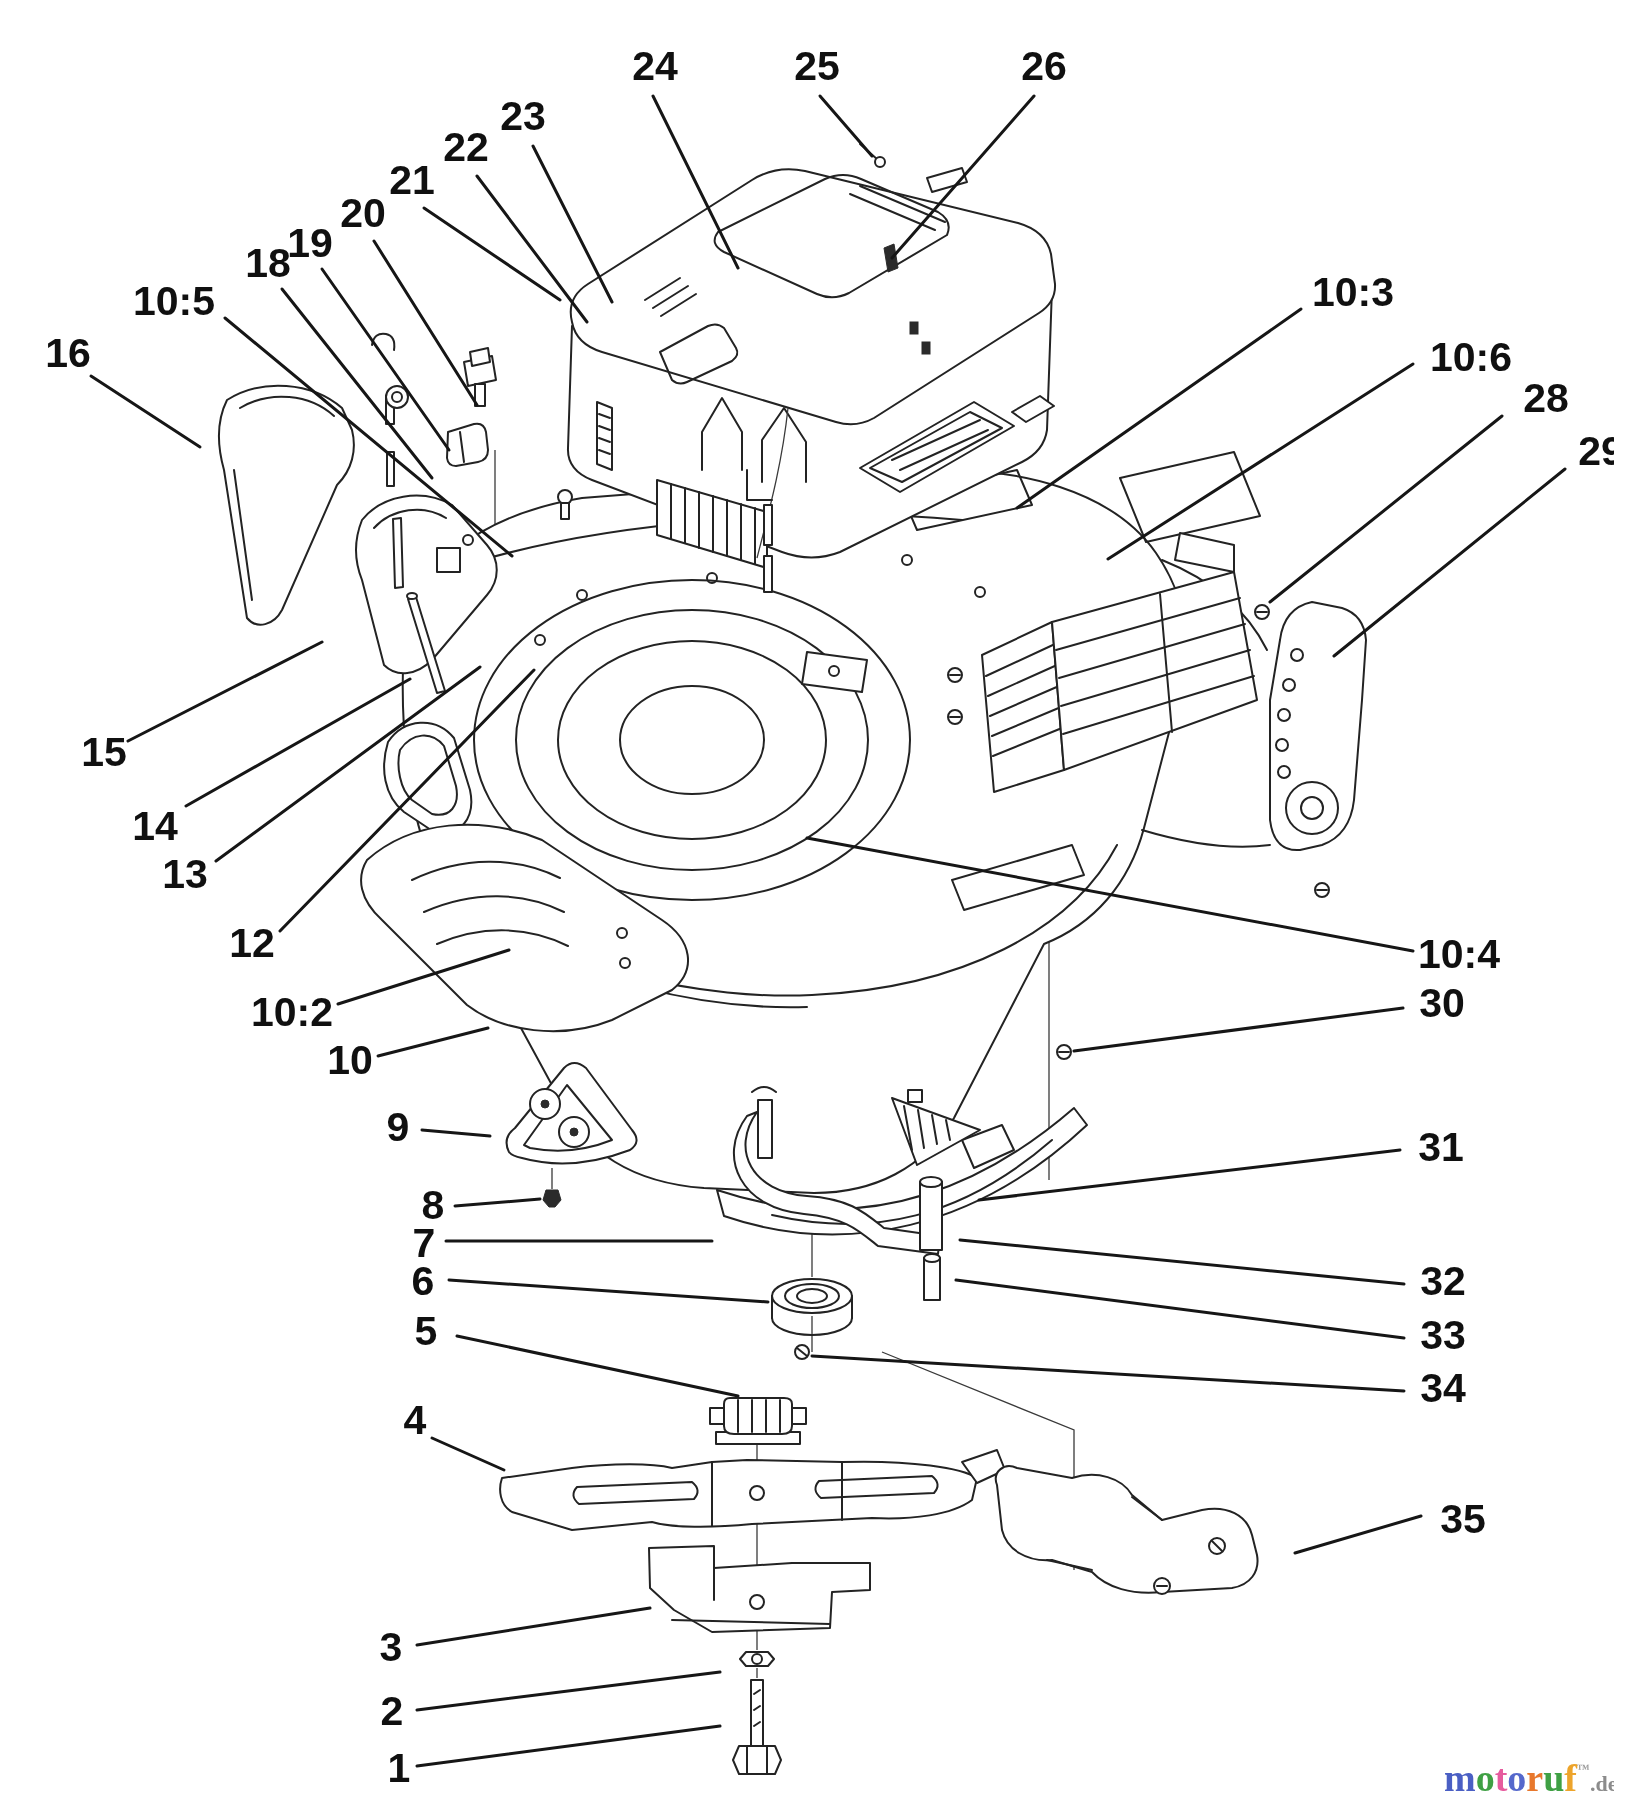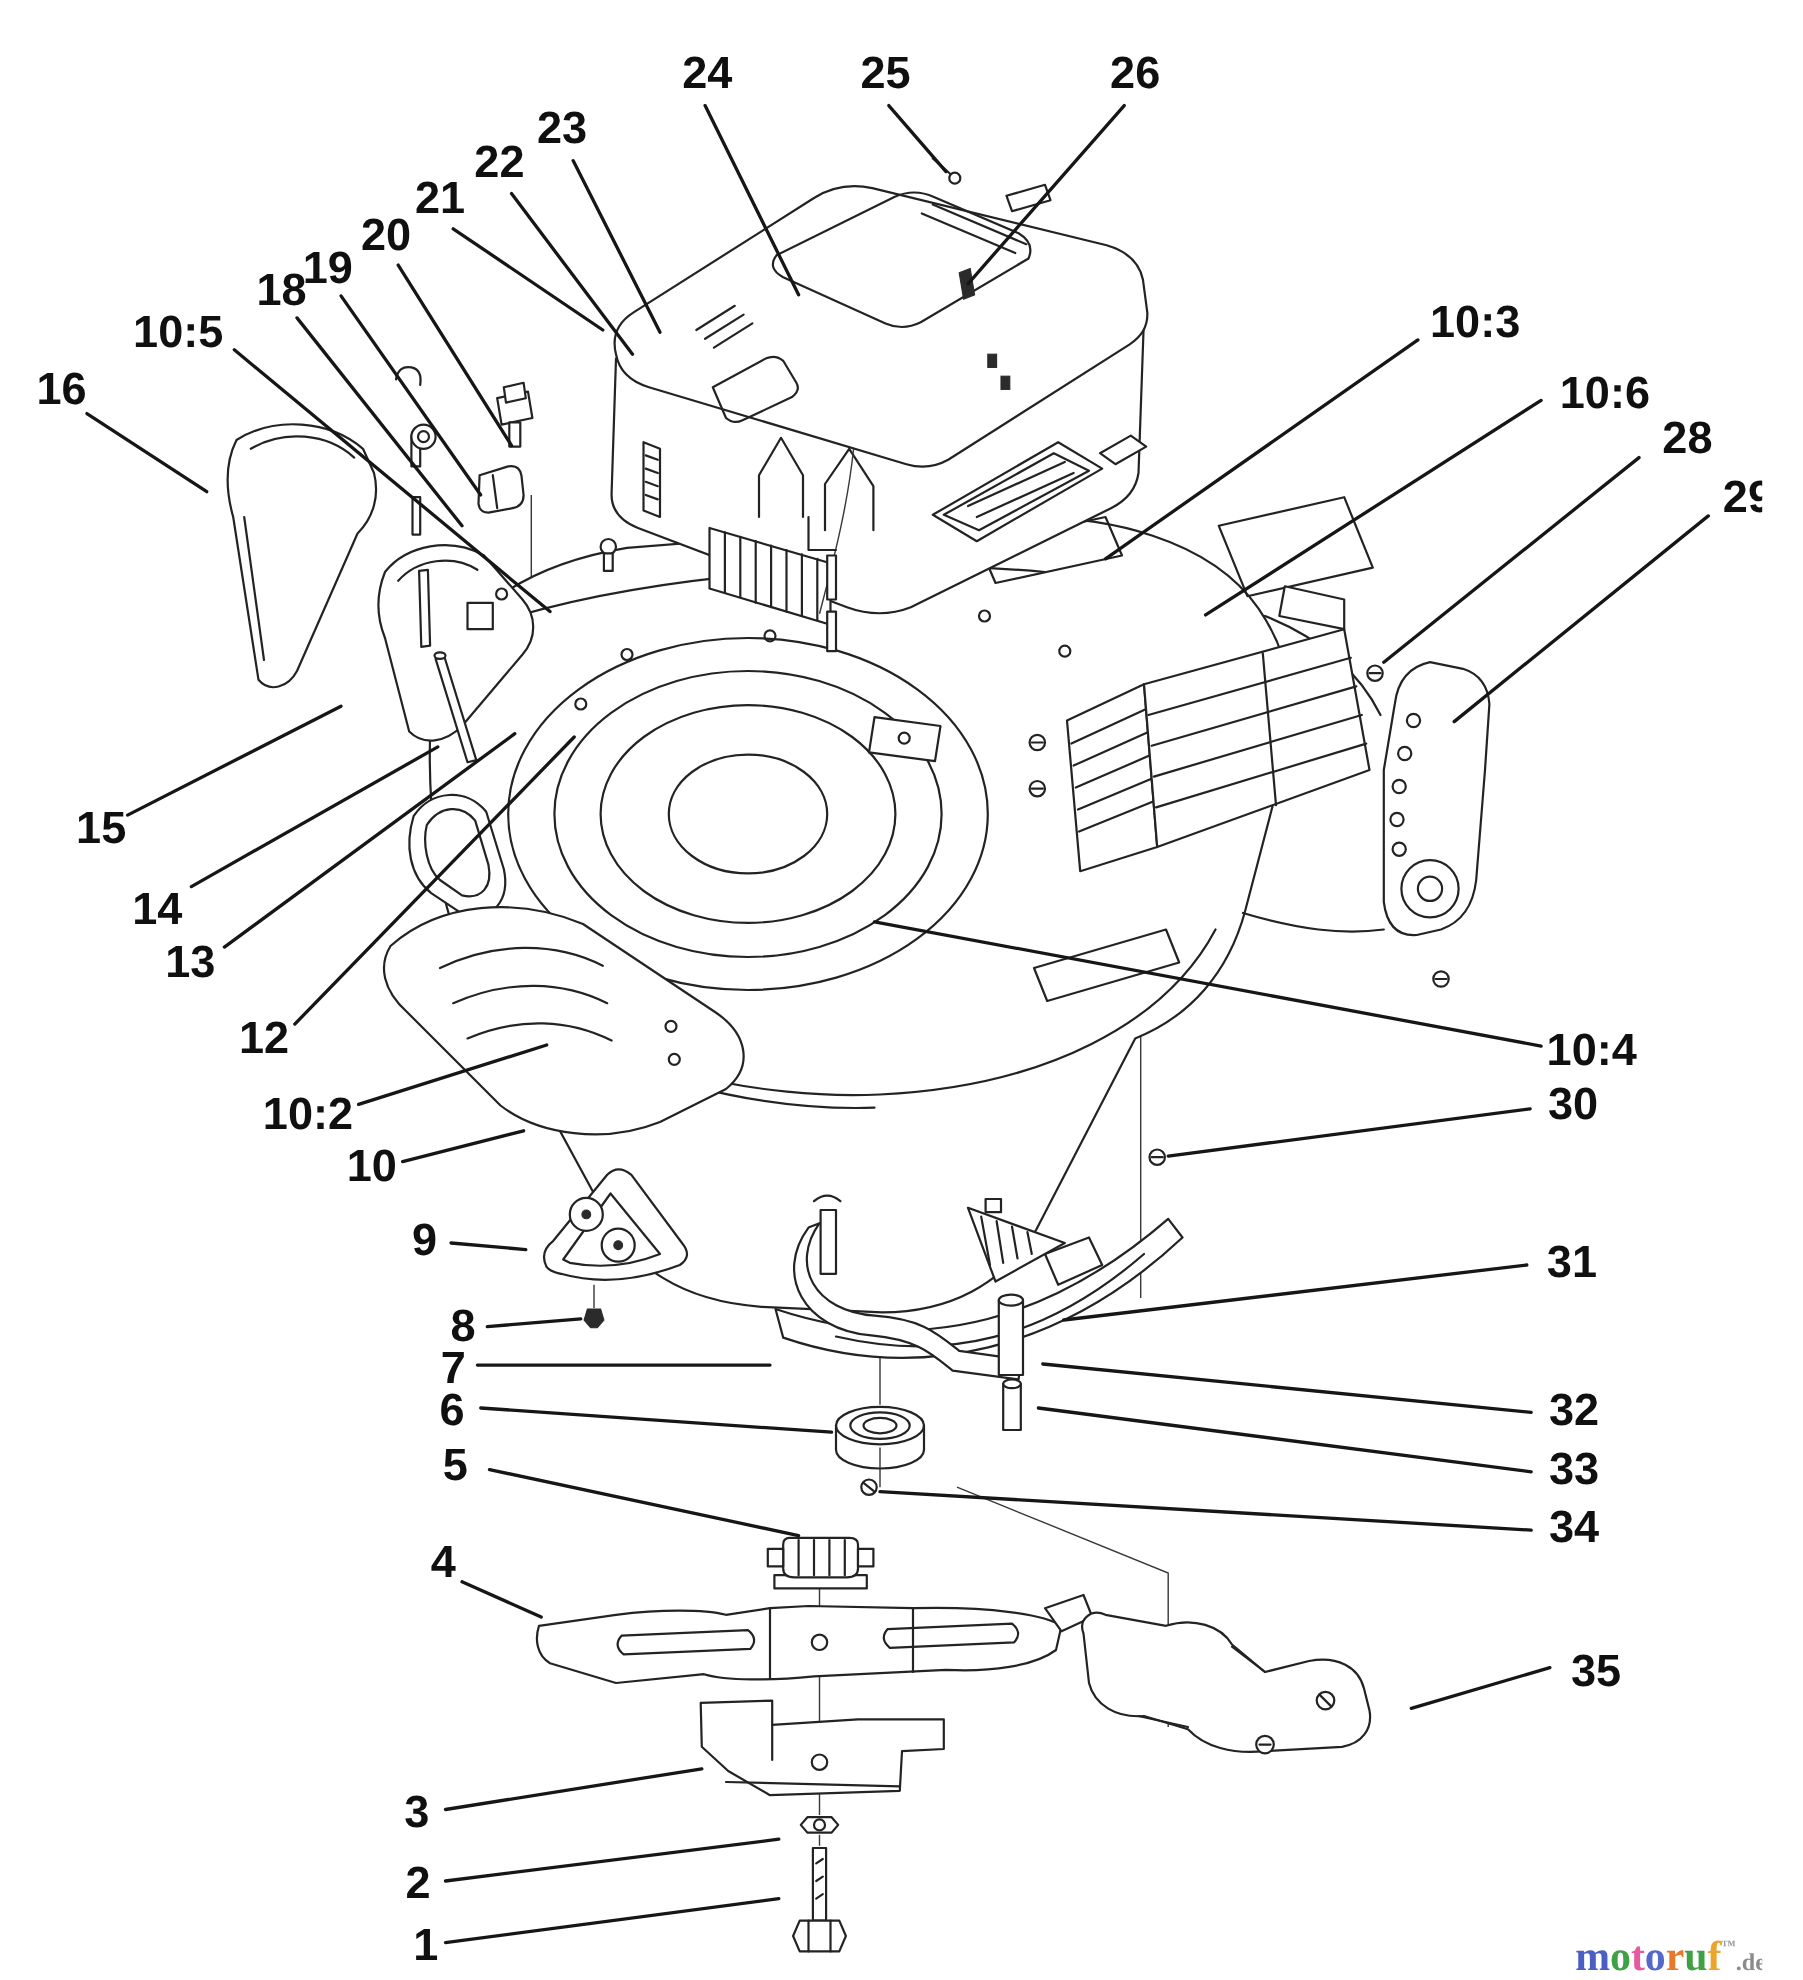--- a/index.html
+++ b/index.html
@@ -1,17 +1,17 @@
 <!DOCTYPE html>
 <html><head>
 <meta charset="utf-8">
 <style>
   html,body{margin:0;padding:0;background:#ffffff;}
   .stage{position:relative;width:1602px;height:1800px;background:#ffffff;overflow:hidden;
-         font-family:"Liberation Sans",sans-serif;}
+         font-family:"Liberation Sans",sans-serif;padding-left:12px;}
   svg{display:block;width:1639px;height:1800px;}
   .ln{stroke:#232323;stroke-width:2;fill:none;stroke-linejoin:round;stroke-linecap:round;}
   .lnw{stroke:#232323;stroke-width:2;fill:#ffffff;stroke-linejoin:round;stroke-linecap:round;}
   .thin{stroke:#3a3a3a;stroke-width:1.3;fill:none;}
   .dark{fill:#2b2b2b;stroke:#2b2b2b;}
   .leader{stroke:#161616;stroke-width:3;stroke-linecap:round;}
   .callout{font-family:"Liberation Sans",sans-serif;font-weight:bold;font-size:41px;
            fill:#101010;text-anchor:middle;}
   .wm{font-family:"Liberation Serif",serif;font-weight:bold;font-size:38px;}
   .wm-suffix{font-size:22px;}

